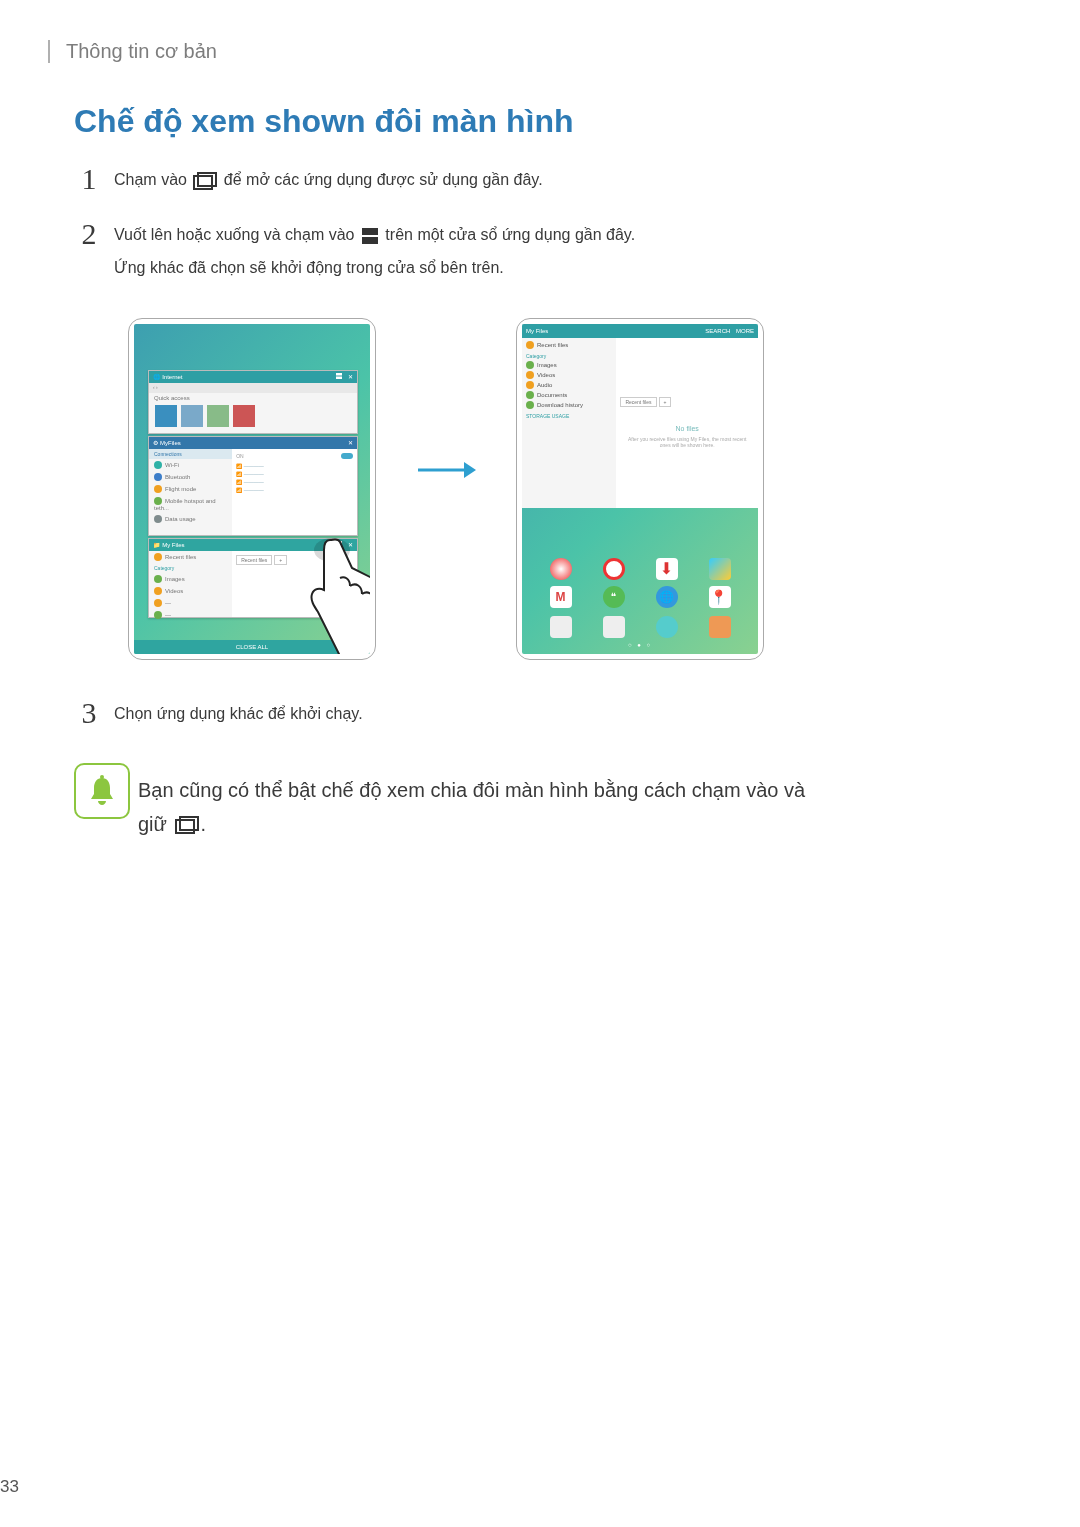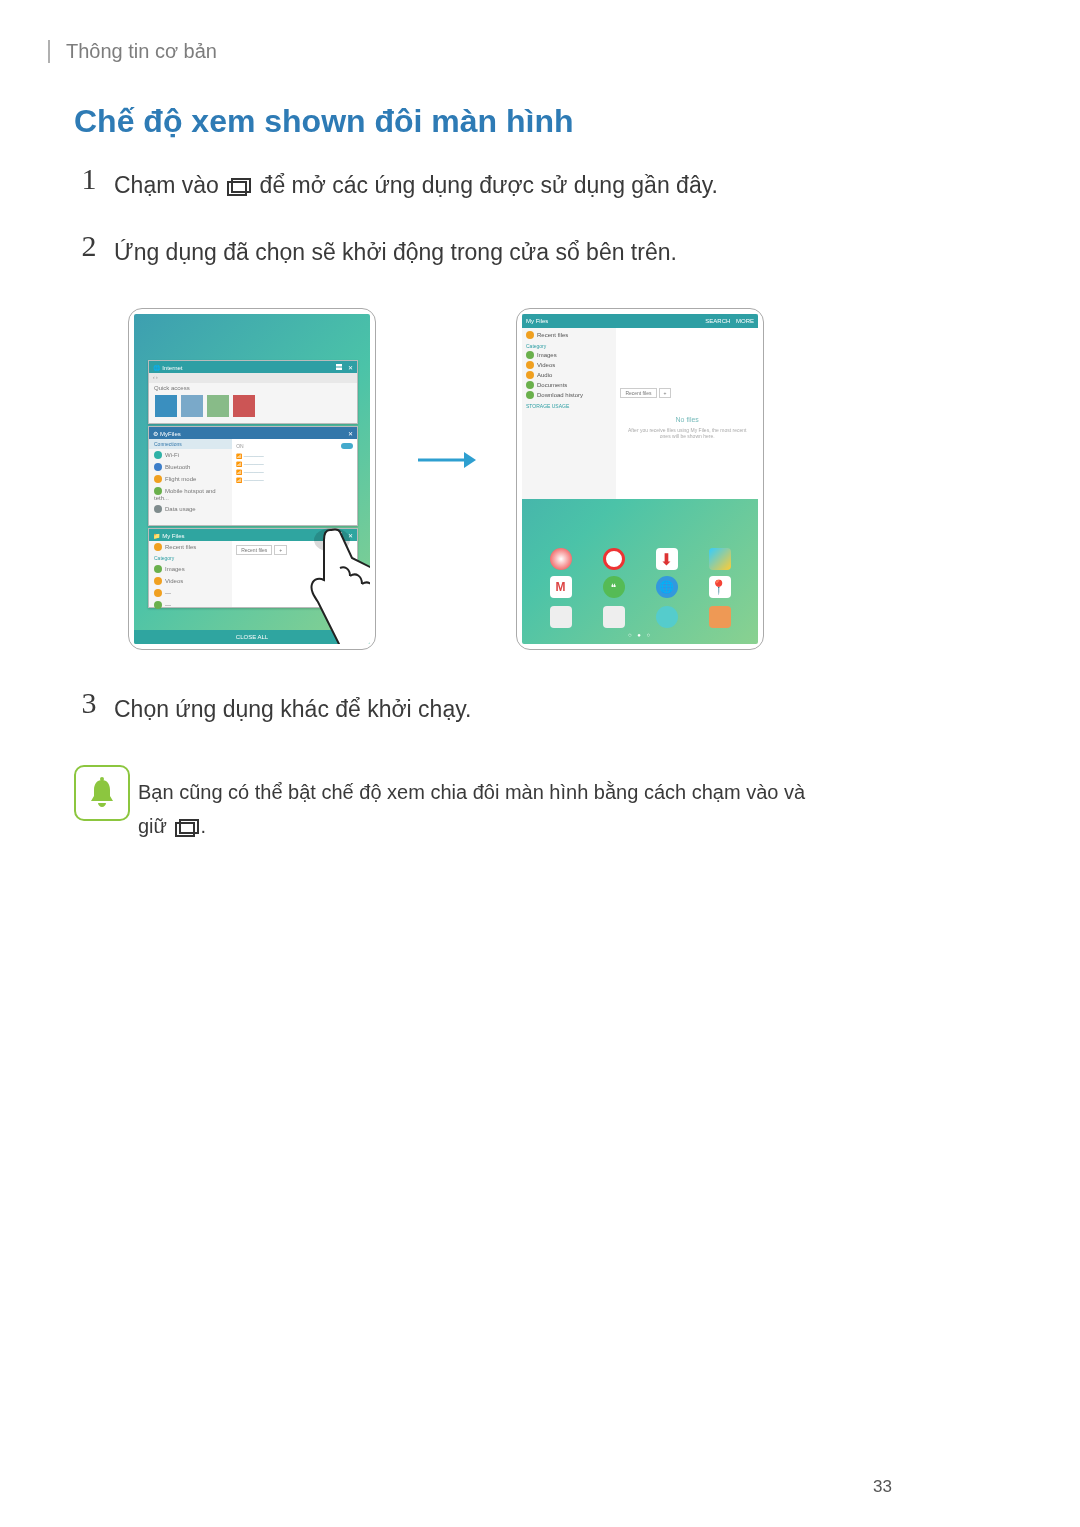--- a/index.html
+++ b/index.html
@@ -45,21 +45,21 @@
     width: 30px;
     flex: 0 0 30px;
     font-family: Georgia, 'Times New Roman', serif;
     line-height: 1;
     text-align: center;
     margin-top: -2px;
   }
   .step-body {
     flex: 1;
     margin-left: 10px;
-    font-size: 23px;
+    font-size: 16px;
     color: #3a3a3a;
     line-height: 1.7;
   }
   .step-body p { margin: 0 0 6px 0; }
   .inline-icon {
     display: inline-block;
     vertical-align: middle;
     margin: 0 2px;
   }
   .inline-icon svg { display: block; }
@@ -197,21 +197,21 @@
     font-size: 20px;
     color: #3a3a3a;
     line-height: 1.7;
     padding-top: 10px;
   }
 
   .page-number {
     position: absolute;
     bottom: 30px;
     left: 0; right: 0;
-    text-align: right;
+    text-align: left;
     font-size: 17px;
     color: #555;
   }
 </style>
 </head>
 <body>
 
 <div class="page">
 
   <div class="breadcrumb-area">
@@ -232,21 +232,31 @@
             </svg>
         </span>
         <span> để mở các ứng dụng được sử dụng gần đây.</span>
       </p>
     </div>
   </div>
 
   <div class="step">
     <div class="step-num">2</div>
     <div class="step-body">
-      <p>Ứng dụng đã chọn sẽ khởi động trong cửa sổ bên trên.</p>
+      <p>
+        <span>Vuốt lên hoặc xuống và chạm vào </span>
+        <span class="inline-icon">
+          <svg width="18" height="18" viewBox="0 0 18 18">
+              <rect x="1" y="1" width="16" height="7" fill="#333"></rect>
+              <rect x="1" y="10" width="16" height="7" fill="#333"></rect>
+            </svg>
+        </span>
+        <span> trên một cửa sổ ứng dụng gần đây.</span>
+      </p>
+      <p>Ứng khác đã chọn sẽ khởi động trong cửa sổ bên trên.</p>
     </div>
   </div>
 
   <div class="figure-area">
 
     <div class="tablet">
       <div class="tablet-screen">
 
         <div class="app-card" style="left:14px; top:46px; width:208px; height:62px;">
           <div class="card-header hdr-teal">

